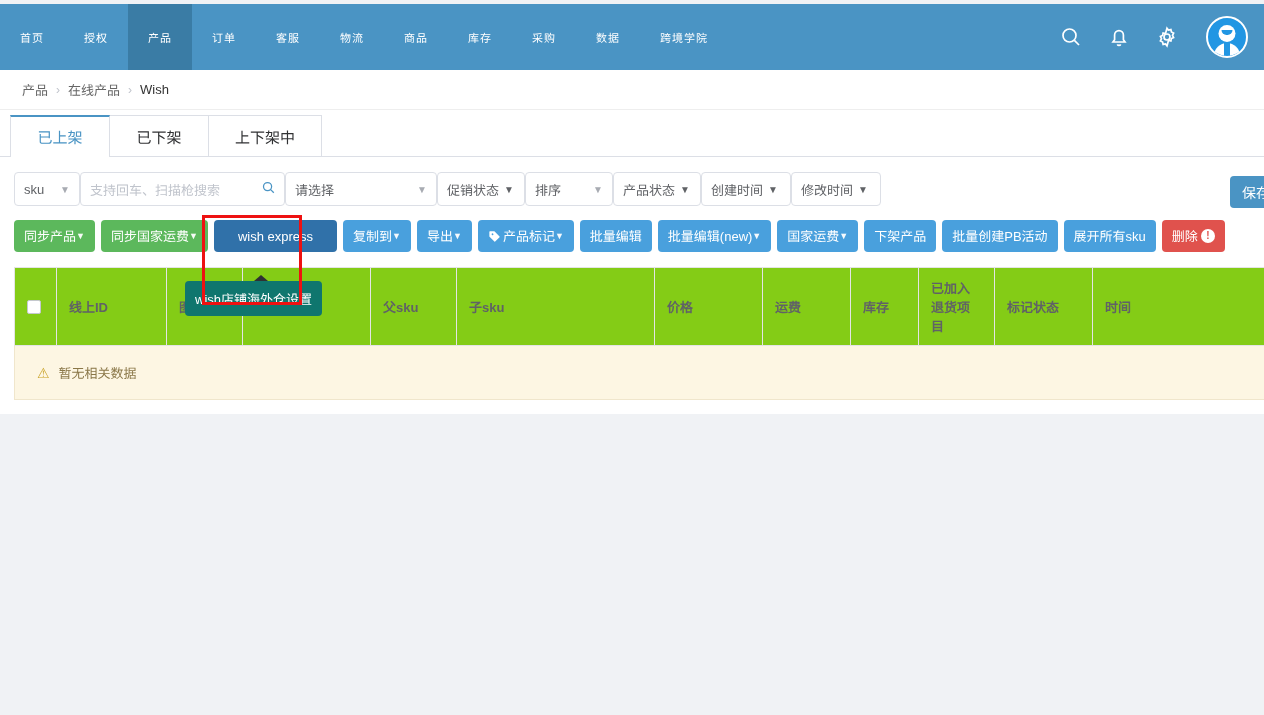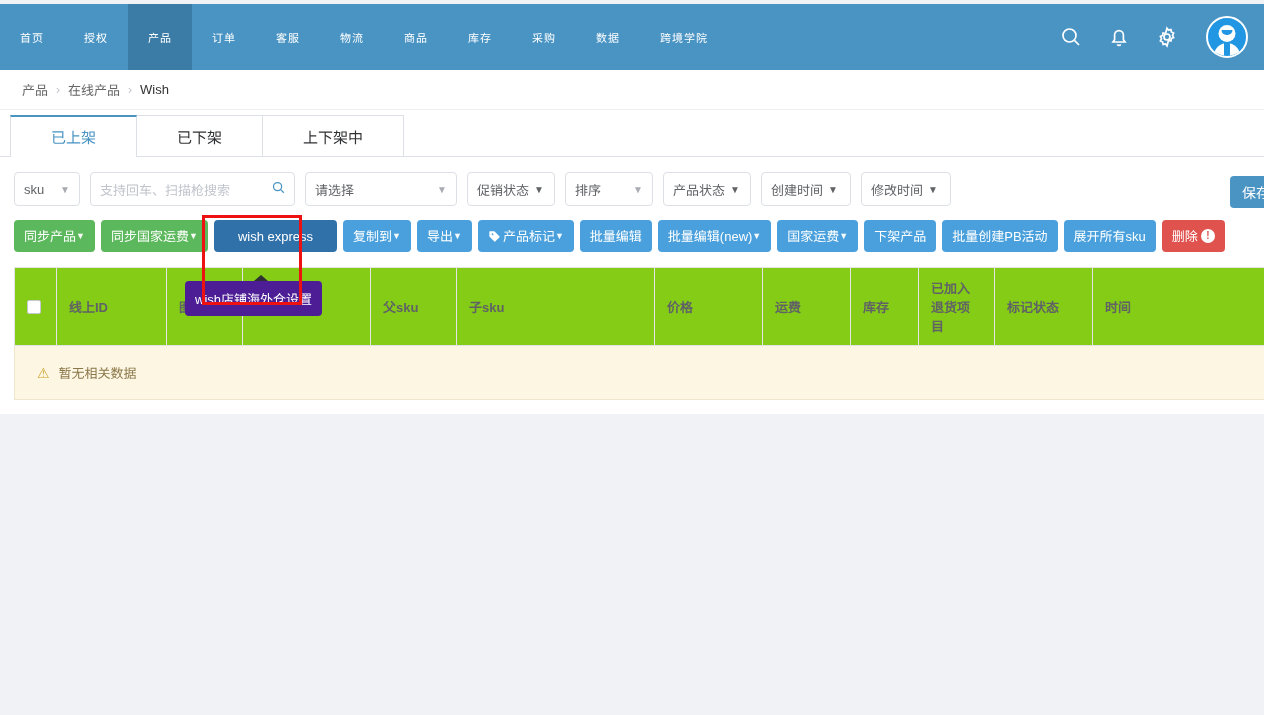--- a/index.html
+++ b/index.html
@@ -89,21 +89,21 @@
     background: #ffffff;
     height: 47px;
     display: flex;
     align-items: flex-end;
     padding-left: 10px;
     border-bottom: 1px solid #dcdfe6;
   }
   .tab {
     height: 41px;
     min-width: 100px;
-    padding: 0 40px;
+    padding: 0 26px;
     display: flex; align-items: center; justify-content: center;
     border: 1px solid #dcdfe6;
     border-bottom: none;
     background: #ffffff;
     color: #303133;
     font-size: 15px;
     cursor: pointer;
     margin-right: -1px;
     position: relative;
   }
@@ -115,21 +115,20 @@
   .tab.active::after {
     content: ""; position: absolute; left: 0; right: 0; bottom: -1px; height: 1px; background: #fff;
   }
 
   
   .panel { background: #ffffff; padding: 0 0 14px 0; }
 
   
   .filter-row {
     display: flex; align-items: center;
-    gap: 10px;
     padding: 14px 20px 12px 14px;
     position: relative;
     height: 62px;
   }
   .ctl {
     height: 34px;
     border: 1px solid #dcdfe6;
     border-radius: 4px;
     background: #fff;
     display: flex; align-items: center;
@@ -209,21 +208,21 @@
     width: 14px; height: 14px; border-radius: 50%;
     background: #ffffff; color: #e0524d;
     font-size: 10px; font-weight: bold; line-height: 1;
     margin-left: 3px;
   }
 
   
   .tooltip {
     position: absolute;
     left: 185px; top: 281px;
-    background: #4c1d95;
+    background: #0f766e;
     color: #ffffff;
     font-size: 13px;
     padding: 8px 10px;
     border-radius: 4px;
     white-space: nowrap;
     z-index: 30;
   }
   .tooltip::before {
     content: "";
     position: absolute; top: -6px; left: 69px;

